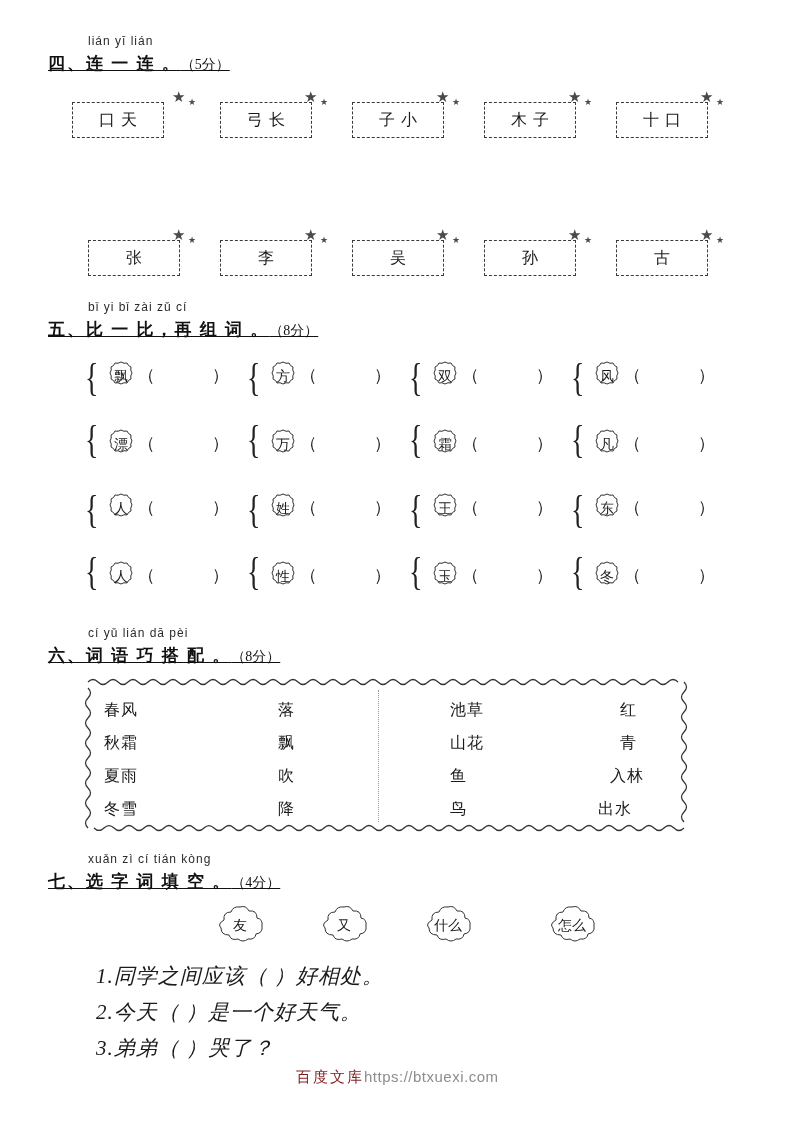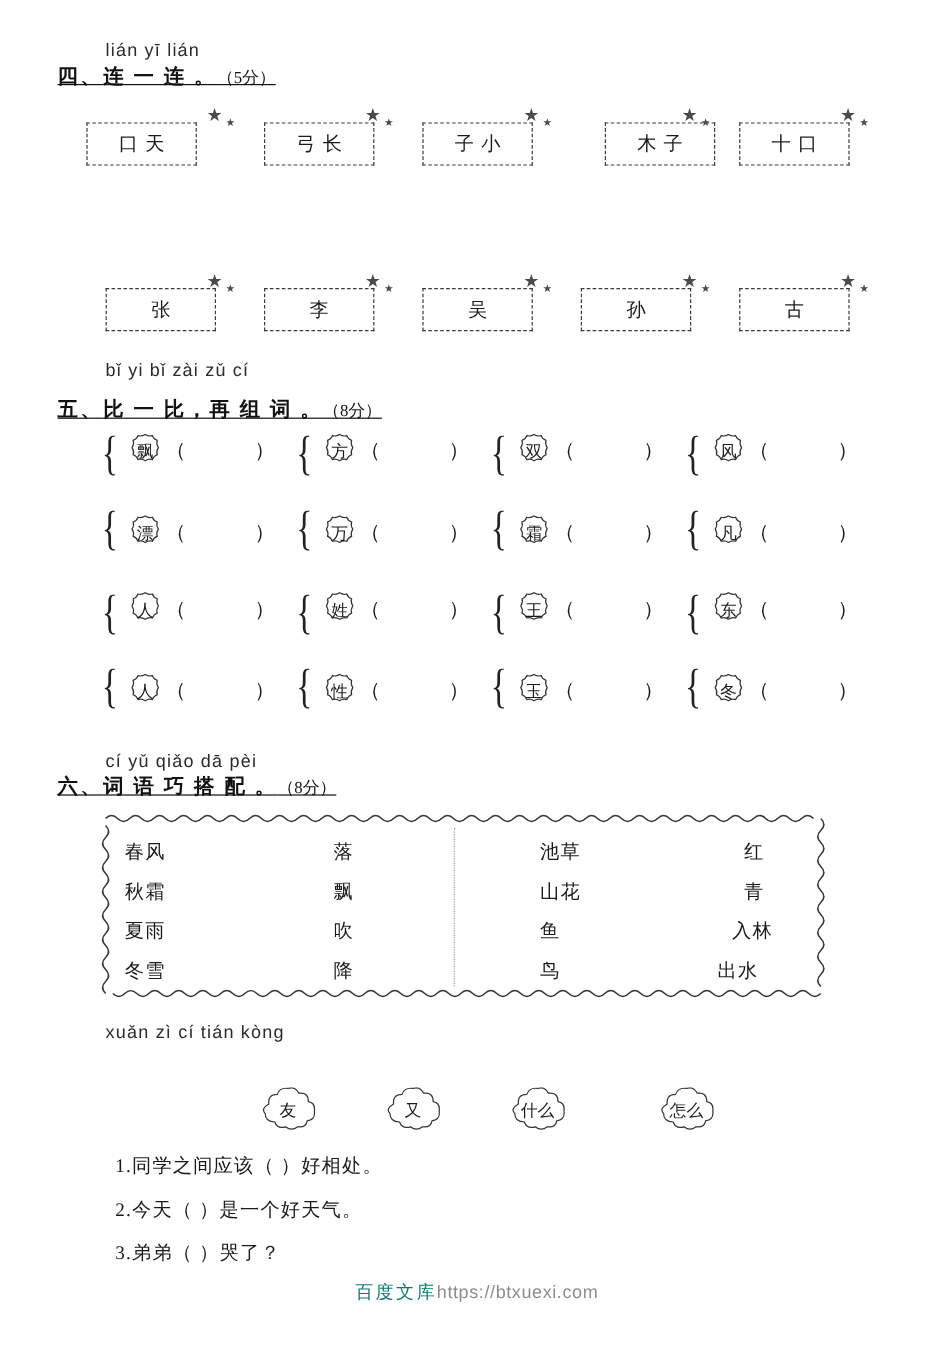--- a/index.html
+++ b/index.html
@@ -24,21 +24,21 @@
 
   
   .sec-head {
     position: absolute;
     white-space: nowrap;
     text-decoration: underline;
   }
   .pinyin-head {
     position: absolute;
     font-family: "Liberation Sans", sans-serif;
-    font-size: 15px;
+    font-size: 12px;
     letter-spacing: 1px;
     color: #2b2b2b;
   }
   .head-line {
     font-size: 17px;
     font-weight: bold;
     letter-spacing: 2px;
     color: #111;
   }
   .head-line .score {
@@ -133,38 +133,39 @@
     display: flex;
     align-items: center;
     justify-content: center;
     font-size: 14px;
   }
   .cloud svg { position: absolute; left: 0; top: 0; }
   .cloud span { position: relative; z-index: 2; }
 
   .q-line {
     position: absolute;
-    font-size: 16px;
+    font-size: 21px;
     letter-spacing: 1px;
     white-space: nowrap;
+    font-style: italic;
   }
 
   
   .watermark {
     position: absolute;
     left: 296px;
     top: 1068px;
     font-size: 15px;
     color: #8d8d8d;
     font-family: "Liberation Sans", sans-serif;
     letter-spacing: 0.5px;
     white-space: nowrap;
   }
   .watermark .wm-cn {
-    color: #0f766e;
+    color: #7f1d1d;
     letter-spacing: 2px;
     font-family: Liberation Serif, serif;
   }
 </style>
 </head>
 <body>
 
 <div class="page">
 
   <div class="pinyin-head" style="left:88px; top:34px;">lián yī lián</div>
@@ -177,21 +178,21 @@
   <div class="star-small" style="left:188px; top:98px;">★</div>
 
   <div class="match-box" style="left:220px; top:102px;">弓长</div>
   <div class="star-big" style="left:304px; top:90px;">★</div>
   <div class="star-small" style="left:320px; top:98px;">★</div>
 
   <div class="match-box" style="left:352px; top:102px;">子小</div>
   <div class="star-big" style="left:436px; top:90px;">★</div>
   <div class="star-small" style="left:452px; top:98px;">★</div>
 
-  <div class="match-box" style="left:504px; top:102px;">木子</div>
+  <div class="match-box" style="left:484px; top:102px;">木子</div>
   <div class="star-big" style="left:568px; top:90px;">★</div>
   <div class="star-small" style="left:584px; top:98px;">★</div>
 
   <div class="match-box" style="left:616px; top:102px;">十口</div>
   <div class="star-big" style="left:700px; top:90px;">★</div>
   <div class="star-small" style="left:716px; top:98px;">★</div>
 
   <div class="match-box" style="left:88px; top:240px;">张</div>
   <div class="star-big" style="left:172px; top:228px;">★</div>
   <div class="star-small" style="left:188px; top:236px;">★</div>
@@ -206,21 +207,21 @@
 
   <div class="match-box" style="left:484px; top:240px;">孙</div>
   <div class="star-big" style="left:568px; top:228px;">★</div>
   <div class="star-small" style="left:584px; top:236px;">★</div>
 
   <div class="match-box" style="left:616px; top:240px;">古</div>
   <div class="star-big" style="left:700px; top:228px;">★</div>
   <div class="star-small" style="left:716px; top:236px;">★</div>
 
   <div class="pinyin-head" style="left:88px; top:300px;">bǐ yi bǐ  zài zǔ cí</div>
-  <div class="sec-head head-line" style="left:48px; top:318px;margin-top:12px;">
+  <div class="sec-head head-line" style="left:48px; top:318px;">
     <span>五、</span><span>比 一 比，再 组 词 。</span><span class="score">（8分）</span>
   </div>
 
   <div class="brace" style="left:82px; top:358px;">{</div>
   <div class="brace" style="left:82px; top:420px;">{</div>
   <div class="brace" style="left:244px; top:358px;">{</div>
   <div class="brace" style="left:244px; top:420px;">{</div>
   <div class="brace" style="left:406px; top:358px;">{</div>
   <div class="brace" style="left:406px; top:420px;">{</div>
   <div class="brace" style="left:568px; top:358px;">{</div>
@@ -372,21 +373,21 @@
 
   <div class="flower" style="left:590px; top:560px;">
     <svg width="34" height="34" viewBox="0 0 34 34">
         <path d="M17 2 q3 2 6 1 q1 3 4 4 q-1 3 1 6 q-2 3 -1 6 q-3 1 -4 4 q-3 -1 -6 1 q-3 -2 -6 -1 q-1 -3 -4 -4 q1 -3 -1 -6 q2 -3 1 -6 q3 -1 4 -4 q3 1 6 -1 z" fill="none" stroke="#333" stroke-width="1"></path>
       </svg>
     <span>冬</span>
   </div>
   <div class="paren" style="left:624px; top:564px;">（</div>
   <div class="paren" style="left:698px; top:564px;">）</div>
 
-  <div class="pinyin-head" style="left:88px; top:626px;">cí yǔ qiǎo dā pèi</div>
+  <div class="pinyin-head" style="left:88px; top:626px;">cí yǔ lián dā pèi</div>
   <div class="sec-head head-line" style="left:48px; top:644px;">
     <span>六、</span><span>词 语 巧 搭 配 。</span><span class="score">（8分）</span>
   </div>
 
   <div class="wavy-wrap">
     <svg class="frame" width="610" height="160" viewBox="0 0 610 160">
       <path d="M8,6 q5,-5 10,0 t10,0 t10,0 t10,0 t10,0 t10,0 t10,0 t10,0 t10,0 t10,0 t10,0 t10,0 t10,0 t10,0 t10,0 t10,0 t10,0 t10,0 t10,0 t10,0 t10,0 t10,0 t10,0 t10,0 t10,0 t10,0 t10,0 t10,0 t10,0 t10,0 t10,0 t10,0 t10,0 t10,0 t10,0 t10,0 t10,0 t10,0 t10,0 t10,0 t10,0 t10,0 t10,0 t10,0 t10,0 t10,0 t10,0 t10,0 t10,0 t10,0 t10,0 t10,0 t10,0 t10,0 t10,0 t10,0 t10,0 t10,0 t10,0" fill="none" stroke="#333" stroke-width="1.2"></path>
       <path d="M604,6 q5,5 0,10 t0,10 t0,10 t0,10 t0,10 t0,10 t0,10 t0,10 t0,10 t0,10 t0,10 t0,10 t0,10 t0,10" fill="none" stroke="#333" stroke-width="1.2"></path>
       <path d="M604,152 q-5,5 -10,0 t-10,0 t-10,0 t-10,0 t-10,0 t-10,0 t-10,0 t-10,0 t-10,0 t-10,0 t-10,0 t-10,0 t-10,0 t-10,0 t-10,0 t-10,0 t-10,0 t-10,0 t-10,0 t-10,0 t-10,0 t-10,0 t-10,0 t-10,0 t-10,0 t-10,0 t-10,0 t-10,0 t-10,0 t-10,0 t-10,0 t-10,0 t-10,0 t-10,0 t-10,0 t-10,0 t-10,0 t-10,0 t-10,0 t-10,0 t-10,0 t-10,0 t-10,0 t-10,0 t-10,0 t-10,0 t-10,0 t-10,0 t-10,0 t-10,0 t-10,0 t-10,0 t-10,0 t-10,0 t-10,0 t-10,0 t-10,0 t-10,0 t-10,0" fill="none" stroke="#333" stroke-width="1.2"></path>
       <path d="M8,152 q-5,-5 0,-10 t0,-10 t0,-10 t0,-10 t0,-10 t0,-10 t0,-10 t0,-10 t0,-10 t0,-10 t0,-10 t0,-10 t0,-10 t0,-10" fill="none" stroke="#333" stroke-width="1.2"></path>
@@ -409,20 +410,23 @@
     <div class="match-word" style="left:370px; top:90px;">鱼</div>
     <div class="match-word" style="left:370px; top:123px;">鸟</div>
 
     <div class="match-word" style="left:540px; top:24px;">红</div>
     <div class="match-word" style="left:540px; top:57px;">青</div>
     <div class="match-word" style="left:530px; top:90px;">入林</div>
     <div class="match-word" style="left:518px; top:123px;">出水</div>
   </div>
 
   <div class="pinyin-head" style="left:88px; top:852px;">xuǎn zì cí tián kòng</div>
+  <div class="sec-head head-line" style="left:48px; top:870px;">
+    <span>七、</span><span>选 字 词 填 空 。</span><span class="score">（4分）</span>
+  </div>
 
   <div class="cloud" style="left:212px; top:906px;">
     <svg width="56" height="40" viewBox="0 0 56 40">
         <path d="M12 14 q-1 -8 7 -8 q2 -6 9 -5 q6 -2 9 4 q8 -1 8 7 q6 1 5 8 q1 7 -6 8 q-1 6 -8 5 q-5 4 -10 0 q-7 2 -9 -4 q-8 0 -8 -7 q-4 -4 3 -8 z" fill="none" stroke="#333" stroke-width="1"></path>
       </svg>
     <span>友</span>
   </div>
   <div class="cloud" style="left:316px; top:906px;">
     <svg width="56" height="40" viewBox="0 0 56 40">
         <path d="M12 14 q-1 -8 7 -8 q2 -6 9 -5 q6 -2 9 4 q8 -1 8 7 q6 1 5 8 q1 7 -6 8 q-1 6 -8 5 q-5 4 -10 0 q-7 2 -9 -4 q-8 0 -8 -7 q-4 -4 3 -8 z" fill="none" stroke="#333" stroke-width="1"></path>

